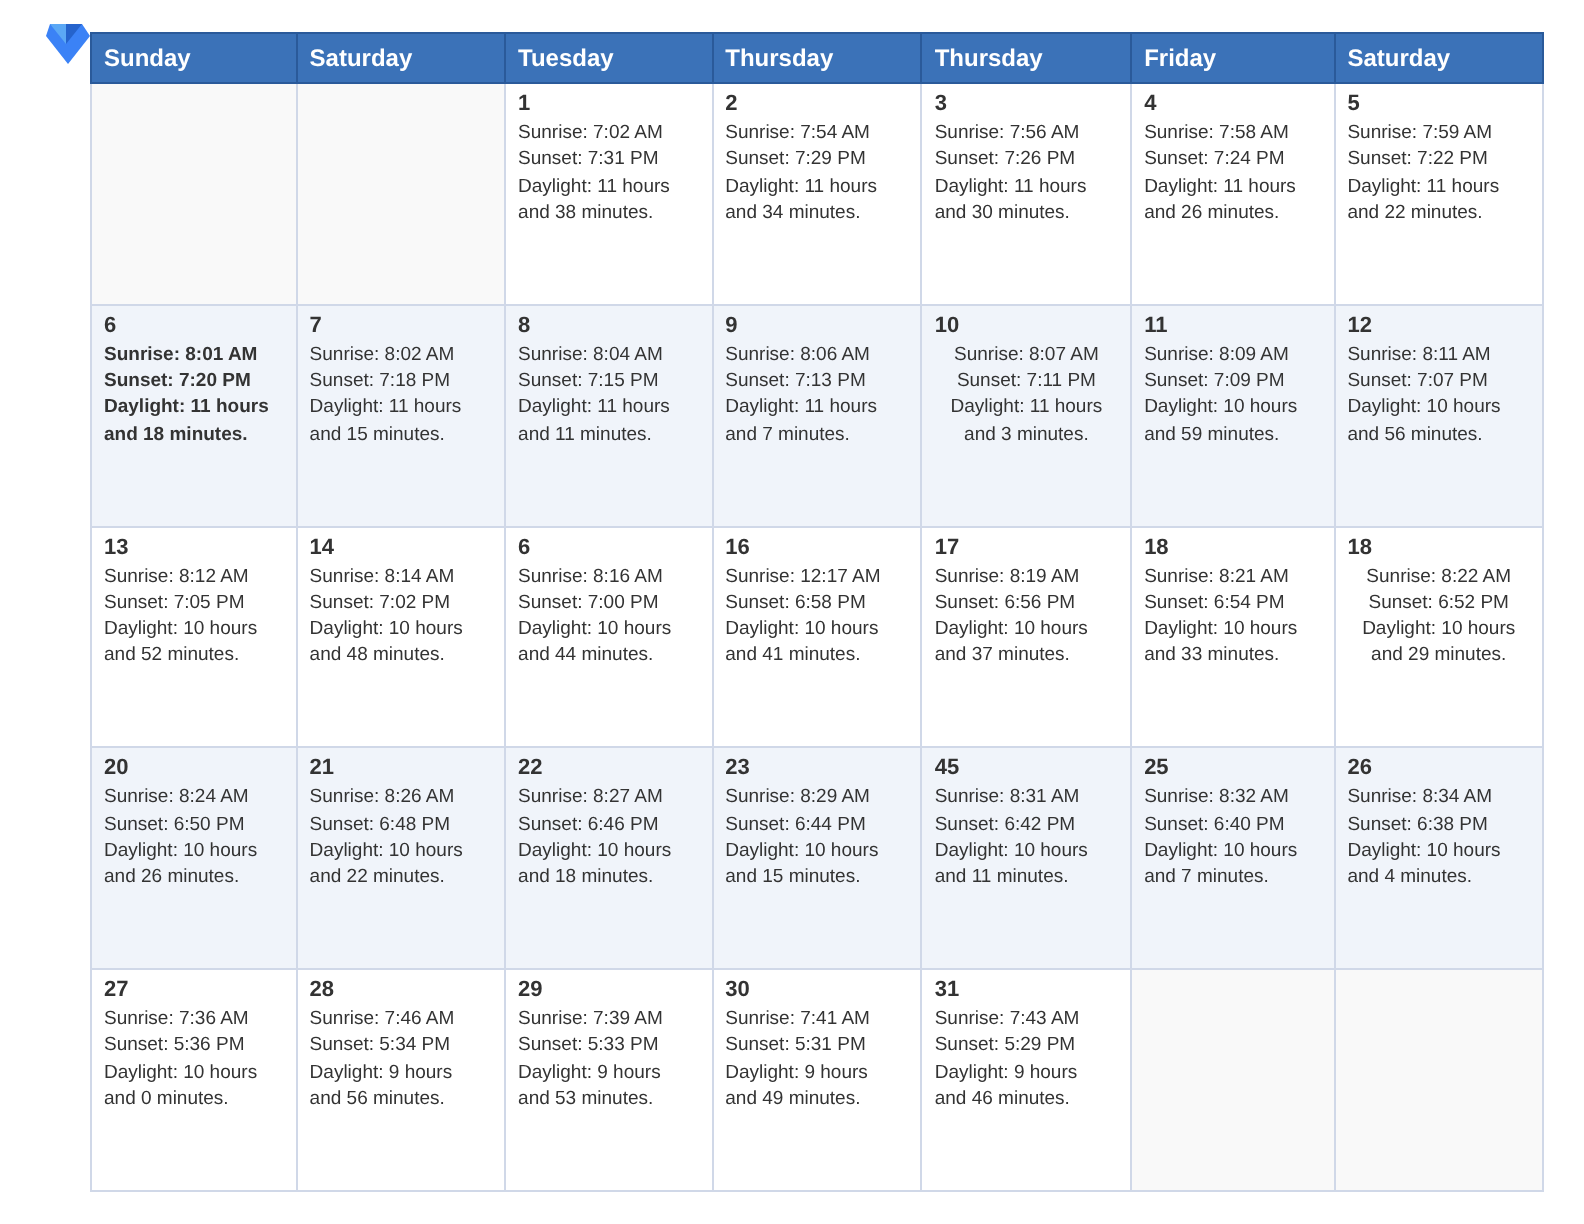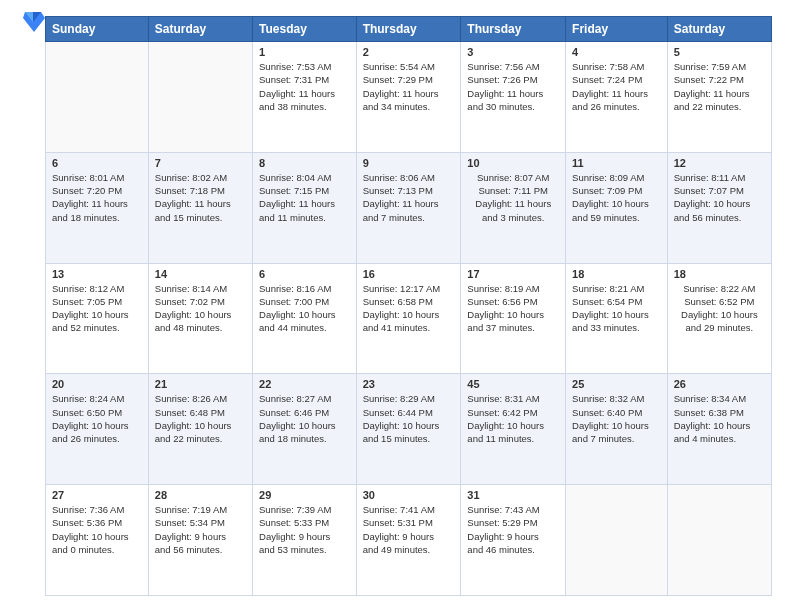--- a/index.html
+++ b/index.html
@@ -121,28 +121,28 @@
         <th>Friday</th>
         <th>Saturday</th>
       </tr>
     </thead>
     <tbody id="calendar-body">
     <tr>
           <td class="empty"></td>
           <td class="empty"></td>
           <td>
             <span class="day-num">1</span>
-            <div class="day-info" style="white-space: pre-line;">Sunrise: 7:53 AM
+            <div class="day-info" style="white-space: pre-line;">Sunrise: 7:02 AM
 Sunset: 7:31 PM
 Daylight: 11 hours
 and 38 minutes.</div>
           </td>
           <td>
             <span class="day-num">2</span>
-            <div class="day-info" style="white-space: pre-line;">Sunrise: 5:54 AM
+            <div class="day-info" style="white-space: pre-line;">Sunrise: 7:54 AM
 Sunset: 7:29 PM
 Daylight: 11 hours
 and 34 minutes.</div>
           </td>
           <td>
             <span class="day-num">3</span>
             <div class="day-info" style="white-space: pre-line;">Sunrise: 7:56 AM
 Sunset: 7:26 PM
 Daylight: 11 hours
 and 30 minutes.</div>
@@ -158,21 +158,21 @@
             <span class="day-num">5</span>
             <div class="day-info" style="white-space: pre-line;">Sunrise: 7:59 AM
 Sunset: 7:22 PM
 Daylight: 11 hours
 and 22 minutes.</div>
           </td>
         </tr>
         <tr>
           <td>
             <span class="day-num">6</span>
-            <div class="day-info" style="white-space: pre-line;">Sunrise: 8:01 AM
+            <div class="day-info" style="white-space: pre-line; font-weight: bold;">Sunrise: 8:01 AM
 Sunset: 7:20 PM
 Daylight: 11 hours
 and 18 minutes.</div>
           </td>
           <td>
             <span class="day-num">7</span>
             <div class="day-info" style="white-space: pre-line;">Sunrise: 8:02 AM
 Sunset: 7:18 PM
 Daylight: 11 hours
 and 15 minutes.</div>
@@ -318,21 +318,21 @@
         <tr>
           <td>
             <span class="day-num">27</span>
             <div class="day-info" style="white-space: pre-line;">Sunrise: 7:36 AM
 Sunset: 5:36 PM
 Daylight: 10 hours
 and 0 minutes.</div>
           </td>
           <td>
             <span class="day-num">28</span>
-            <div class="day-info" style="white-space: pre-line;">Sunrise: 7:19 AM
+            <div class="day-info" style="white-space: pre-line;">Sunrise: 7:46 AM
 Sunset: 5:34 PM
 Daylight: 9 hours
 and 56 minutes.</div>
           </td>
           <td>
             <span class="day-num">29</span>
             <div class="day-info" style="white-space: pre-line;">Sunrise: 7:39 AM
 Sunset: 5:33 PM
 Daylight: 9 hours
 and 53 minutes.</div>

